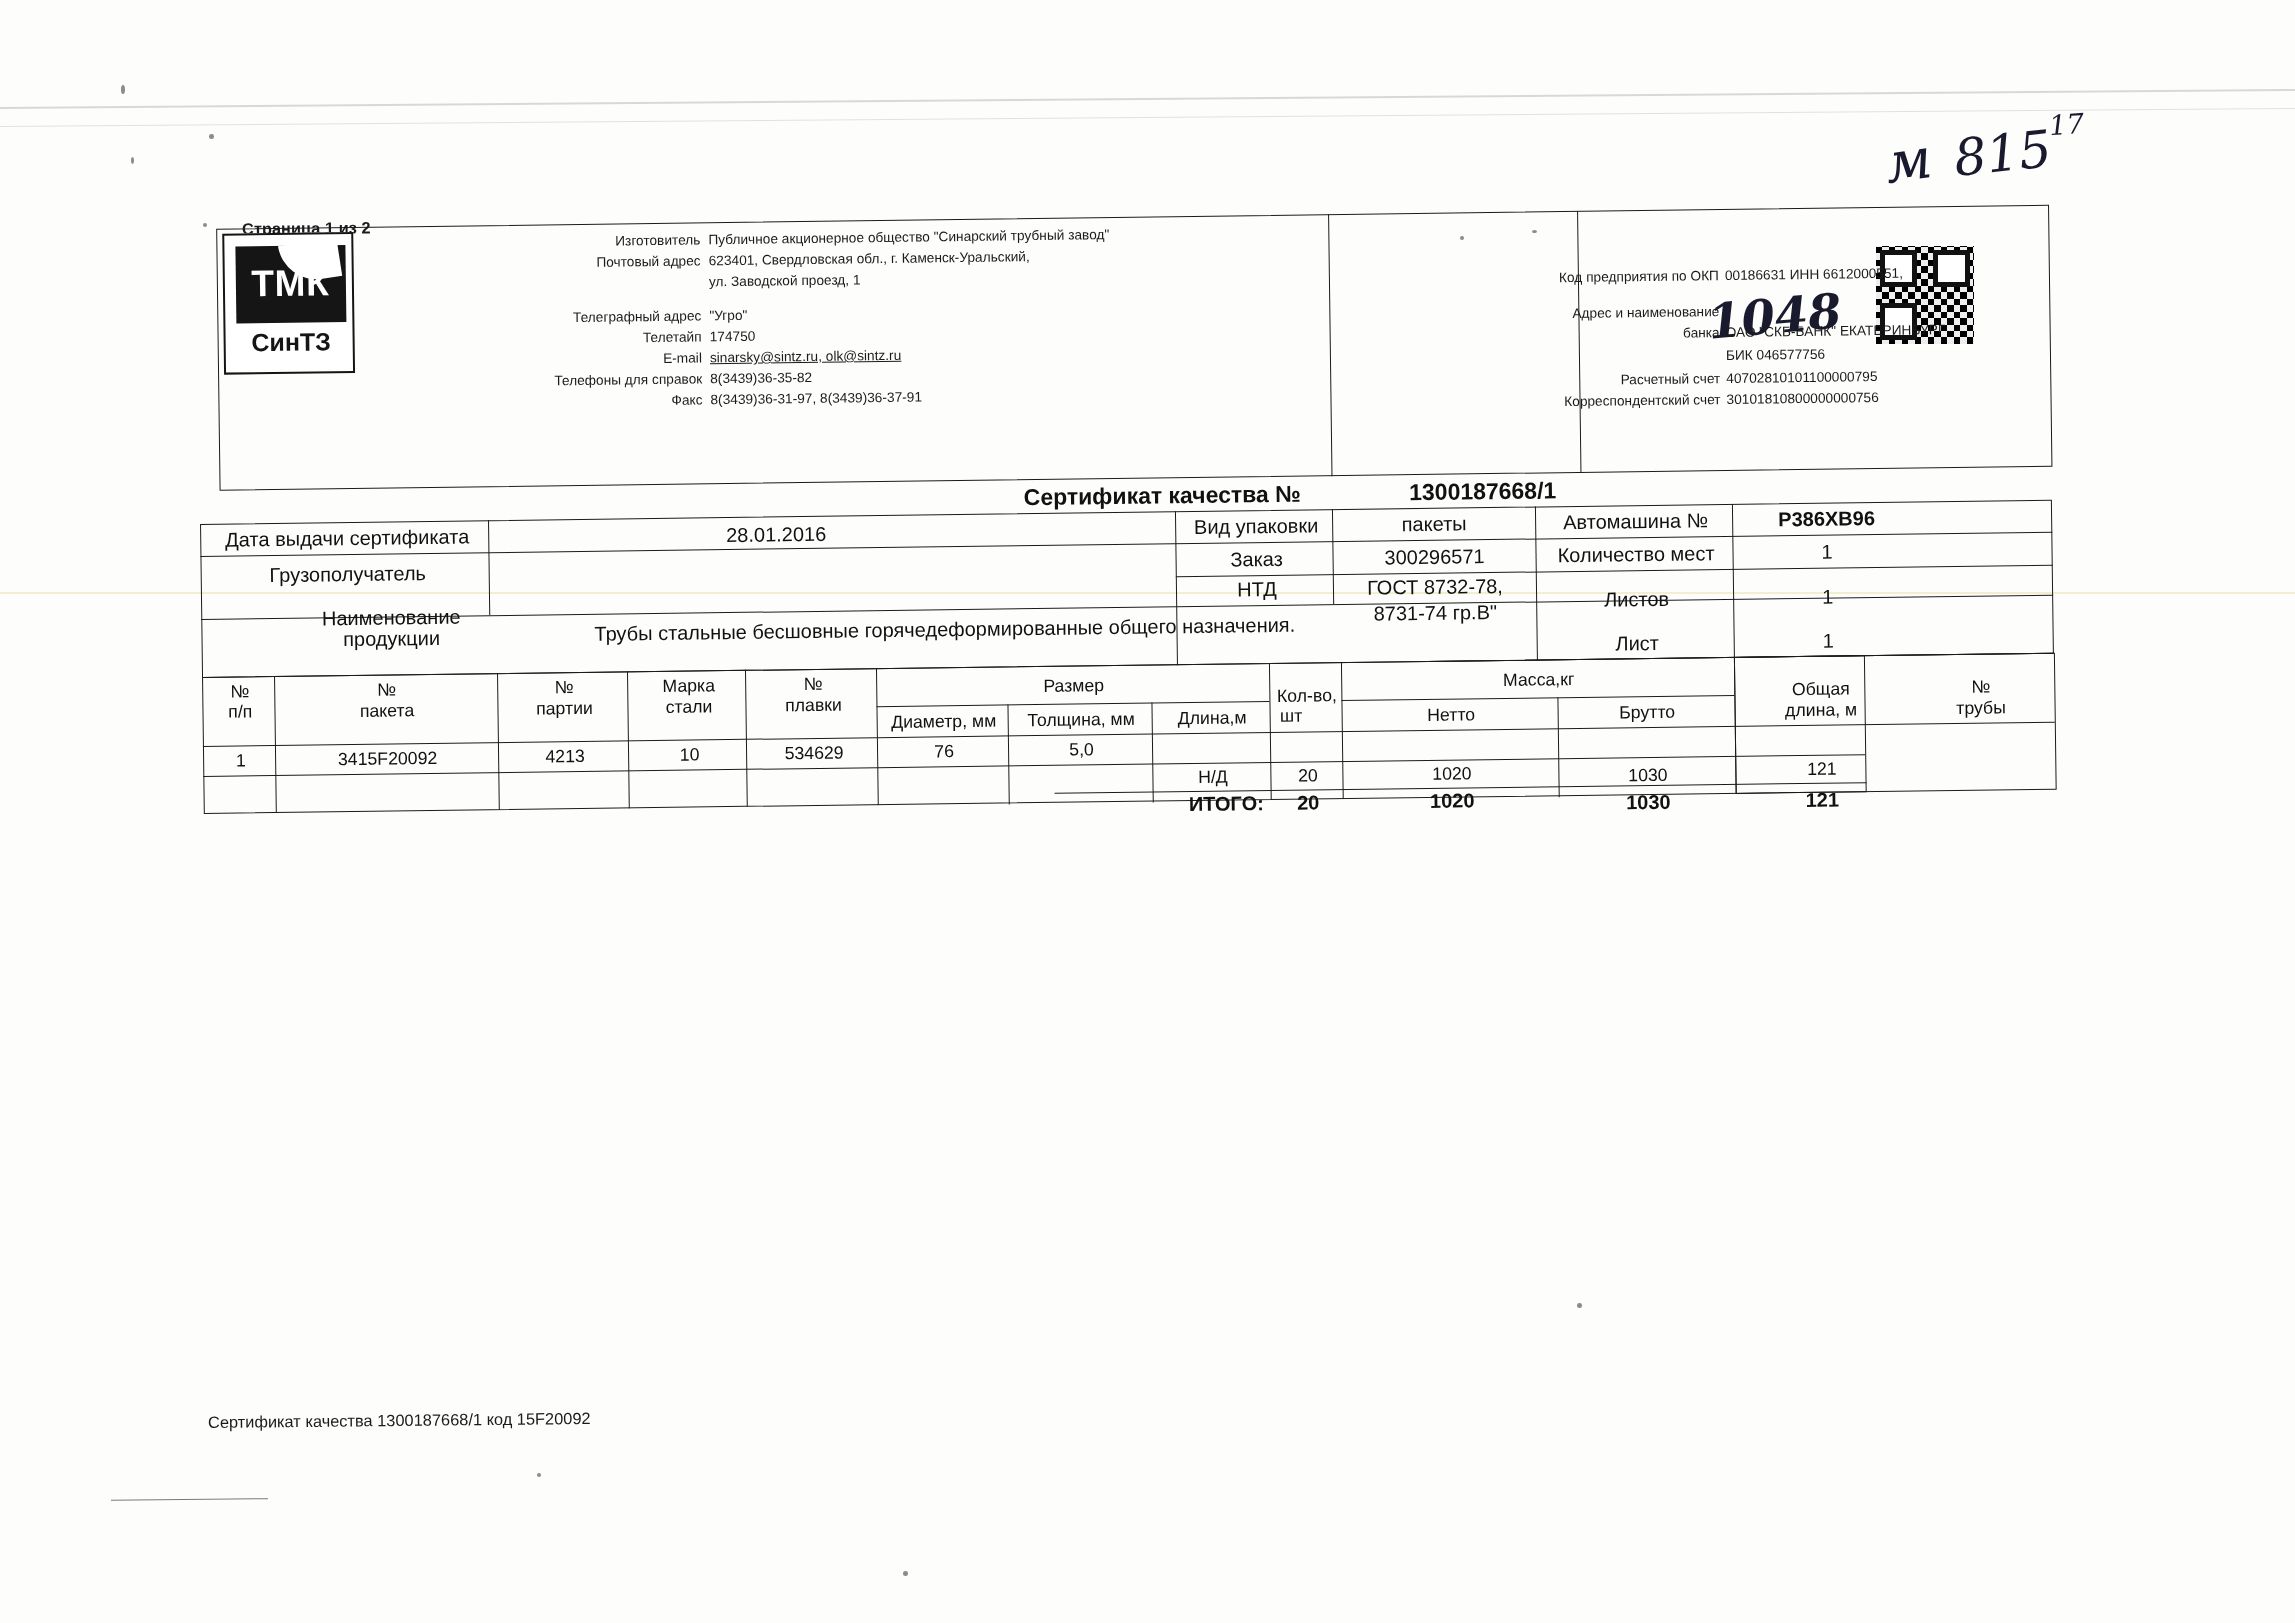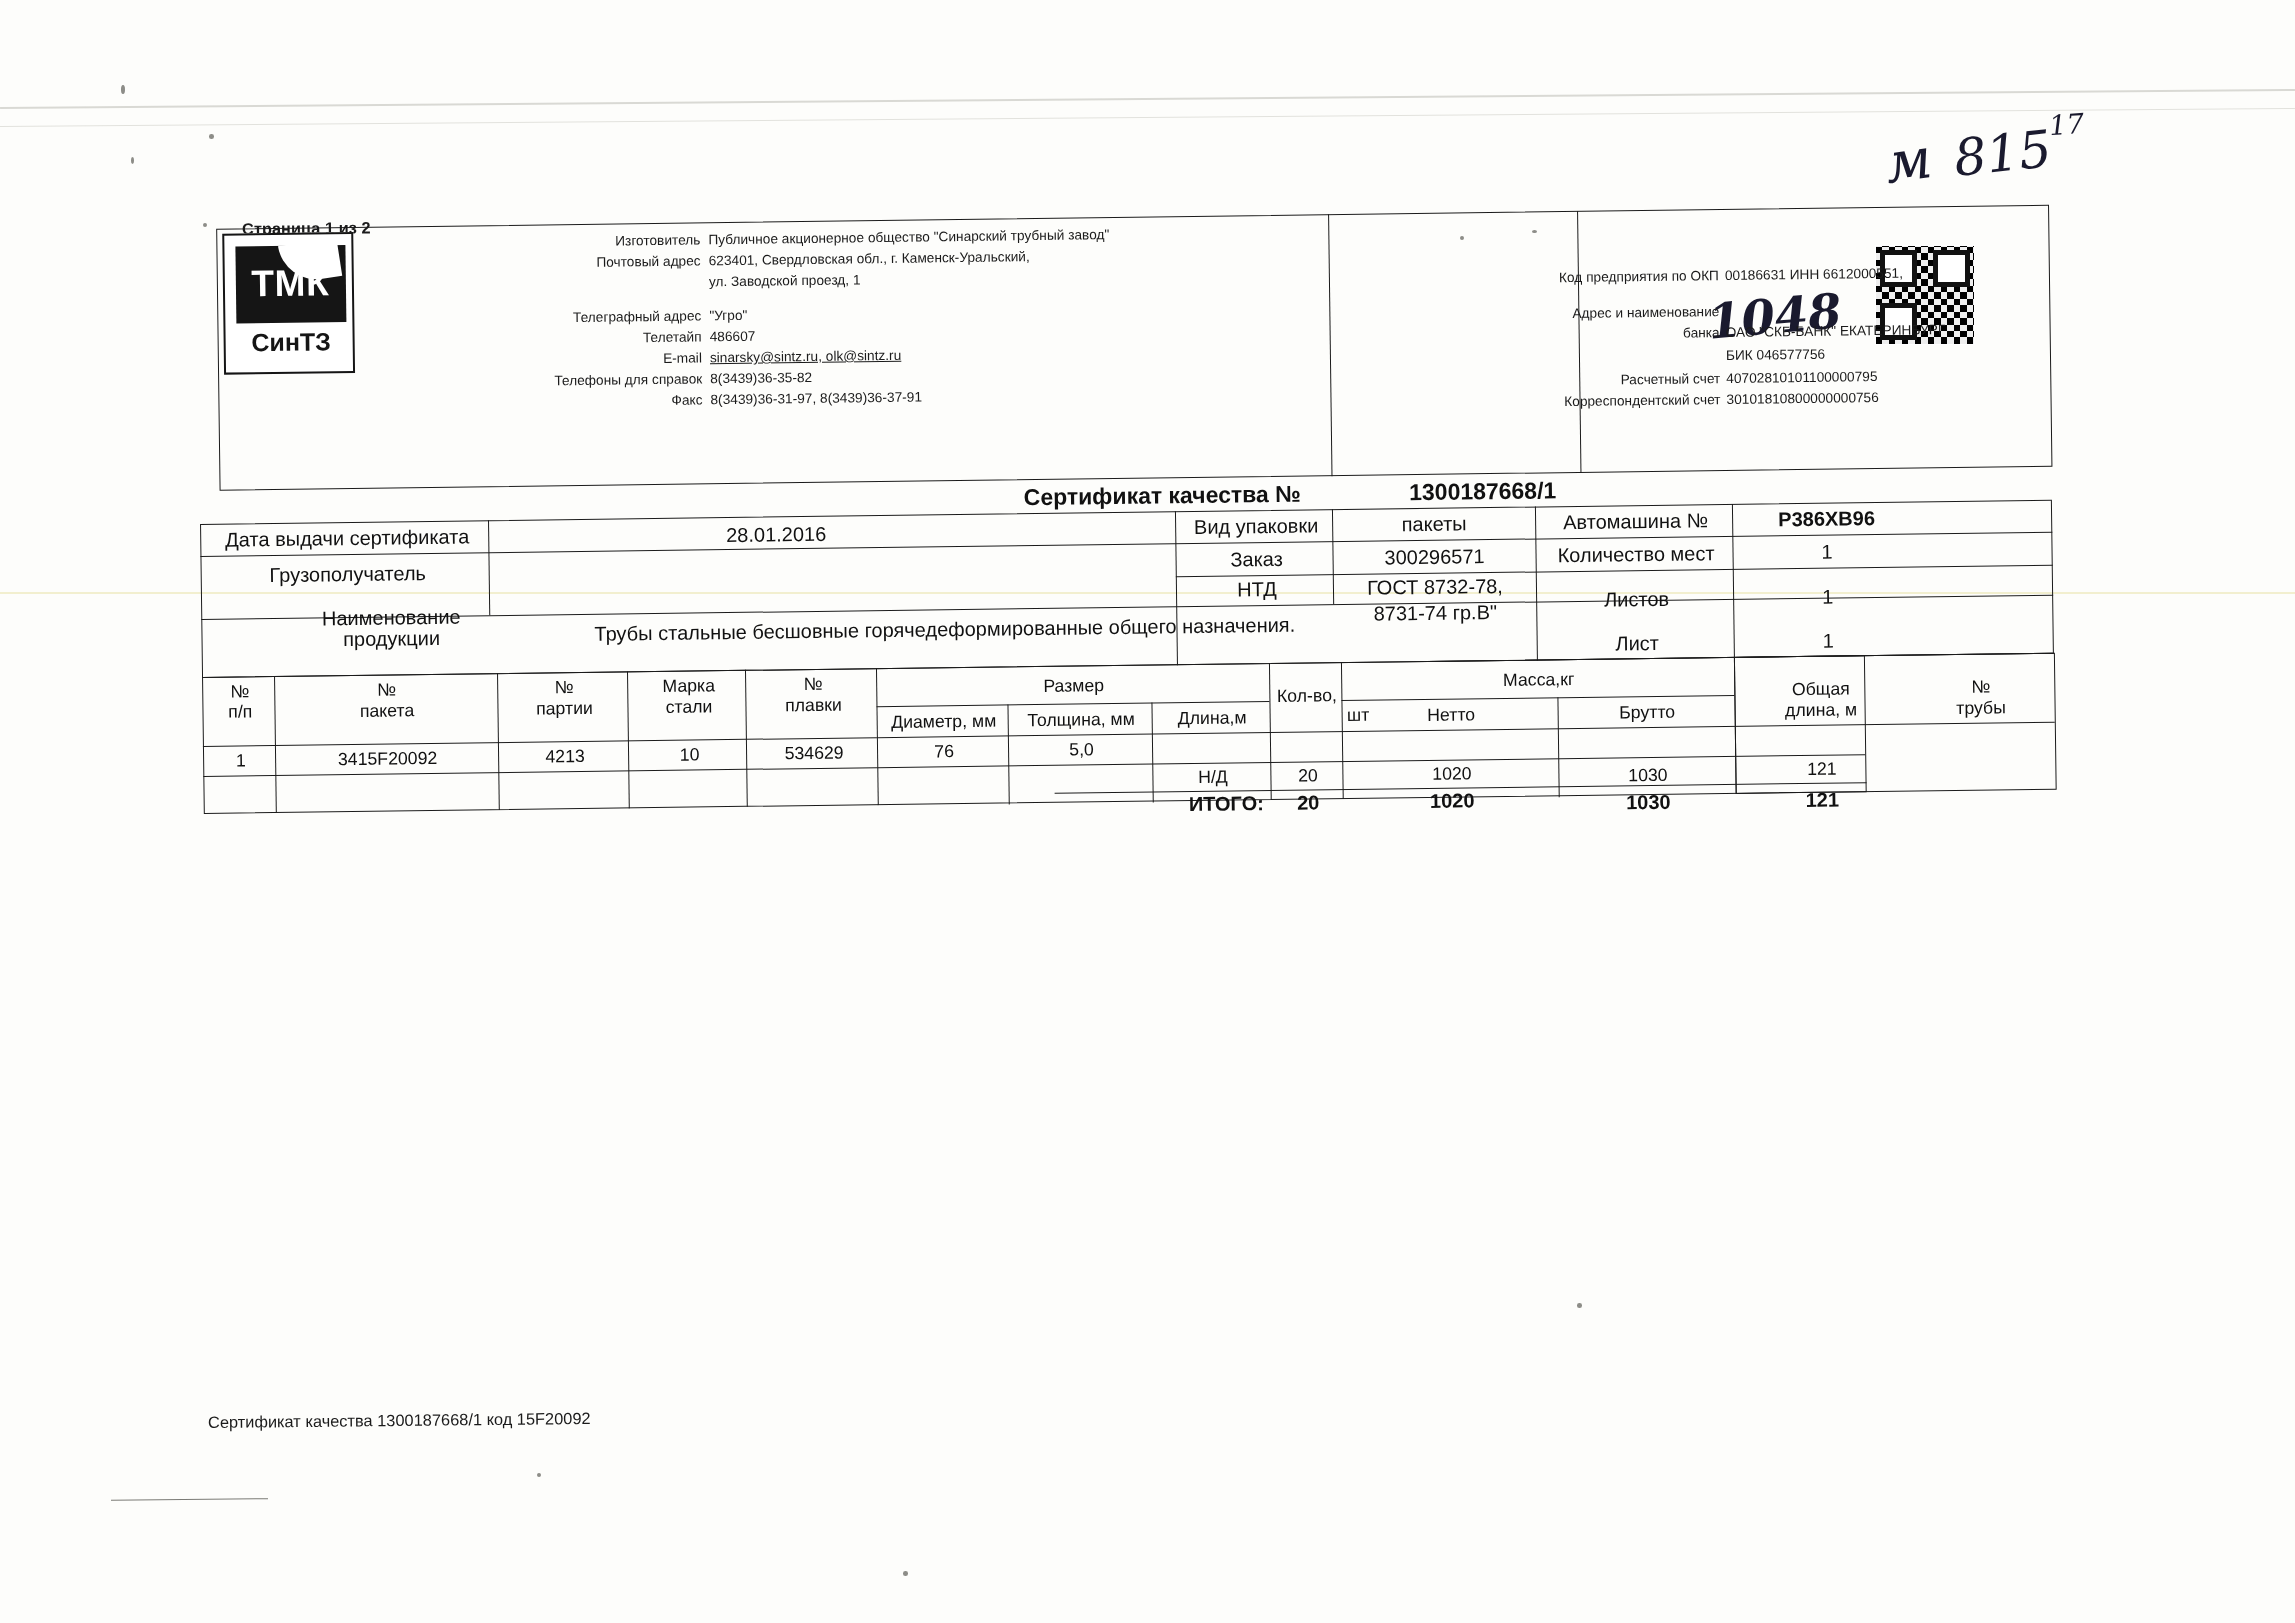--- a/index.html
+++ b/index.html
@@ -264,21 +264,21 @@
 
   <div class="hdr-label" style="left:327px;top:44px;width:177px;">Почтовый адрес</div>
   <div class="hdr-value" style="left:512px;top:44px;">623401, Свердловская обл., г. Каменск-Уральский,</div>
 
   <div class="hdr-value" style="left:512px;top:65px;">ул. Заводской проезд, 1</div>
 
   <div class="hdr-label" style="left:295px;top:99px;width:209px;">Телеграфный адрес</div>
   <div class="hdr-value" style="left:512px;top:99px;">"Угро"</div>
 
   <div class="hdr-label" style="left:295px;top:120px;width:209px;">Телетайп</div>
-  <div class="hdr-value" style="left:512px;top:120px;">486607</div>
+  <div class="hdr-value" style="left:512px;top:120px;">174750</div>
 
   <div class="hdr-label" style="left:295px;top:141px;width:209px;">E-mail</div>
   <div class="hdr-value underline-link" style="left:512px;top:141px;">sinarsky@sintz.ru, olk@sintz.ru</div>
 
   <div class="hdr-label" style="left:255px;top:162px;width:249px;">Телефоны для справок</div>
   <div class="hdr-value" style="left:512px;top:162px;">8(3439)36-35-82</div>
 
   <div class="hdr-label" style="left:327px;top:183px;width:177px;">Факс</div>
   <div class="hdr-value" style="left:512px;top:183px;">8(3439)36-31-97, 8(3439)36-37-91</div>
 
@@ -384,21 +384,21 @@
 
   <div class="cell t14" style="left:547px;top:466px;width:128px;height:19.6px;">№</div>
   <div class="cell t14" style="left:547px;top:486px;width:128px;height:22px;">плавки</div>
 
   <div class="cell t14" style="left:677px;top:466px;width:389px;height:31px;">Размер</div>
   <div class="cell t14" style="left:677px;top:501px;width:128px;height:29px;">Диаметр, мм</div>
   <div class="cell t14" style="left:808px;top:501px;width:141px;height:29px;">Толщина, мм</div>
   <div class="cell t14" style="left:952px;top:501px;width:115px;height:29px;">Длина,м</div>
 
   <div class="cell t14" style="left:1070px;top:484px;width:69px;height:19.6px;">Кол-во,</div>
-  <div class="cell t14" style="left:1124px;top:504px;width:63px;height:21px;">шт</div>
+  <div class="cell t14" style="left:1057px;top:504px;width:63px;height:21px;">шт</div>
 
   <div class="cell t14" style="left:1142px;top:466px;width:389px;height:31px;">Масса,кг</div>
   <div class="cell t14" style="left:1142px;top:501px;width:213px;height:29px;">Нетто</div>
   <div class="cell t14" style="left:1358px;top:501px;width:173px;height:29px;">Брутто</div>
 
   <div class="cell t14" style="left:1535px;top:484px;width:167px;height:19.6px;">Общая</div>
   <div class="cell t14" style="left:1535px;top:504px;width:167px;height:22px;">длина, м</div>
 
   <div class="cell t14" style="left:1705px;top:484px;width:147px;height:19.6px;">№</div>
   <div class="cell t14" style="left:1705px;top:504px;width:147px;height:22px;">трубы</div>

